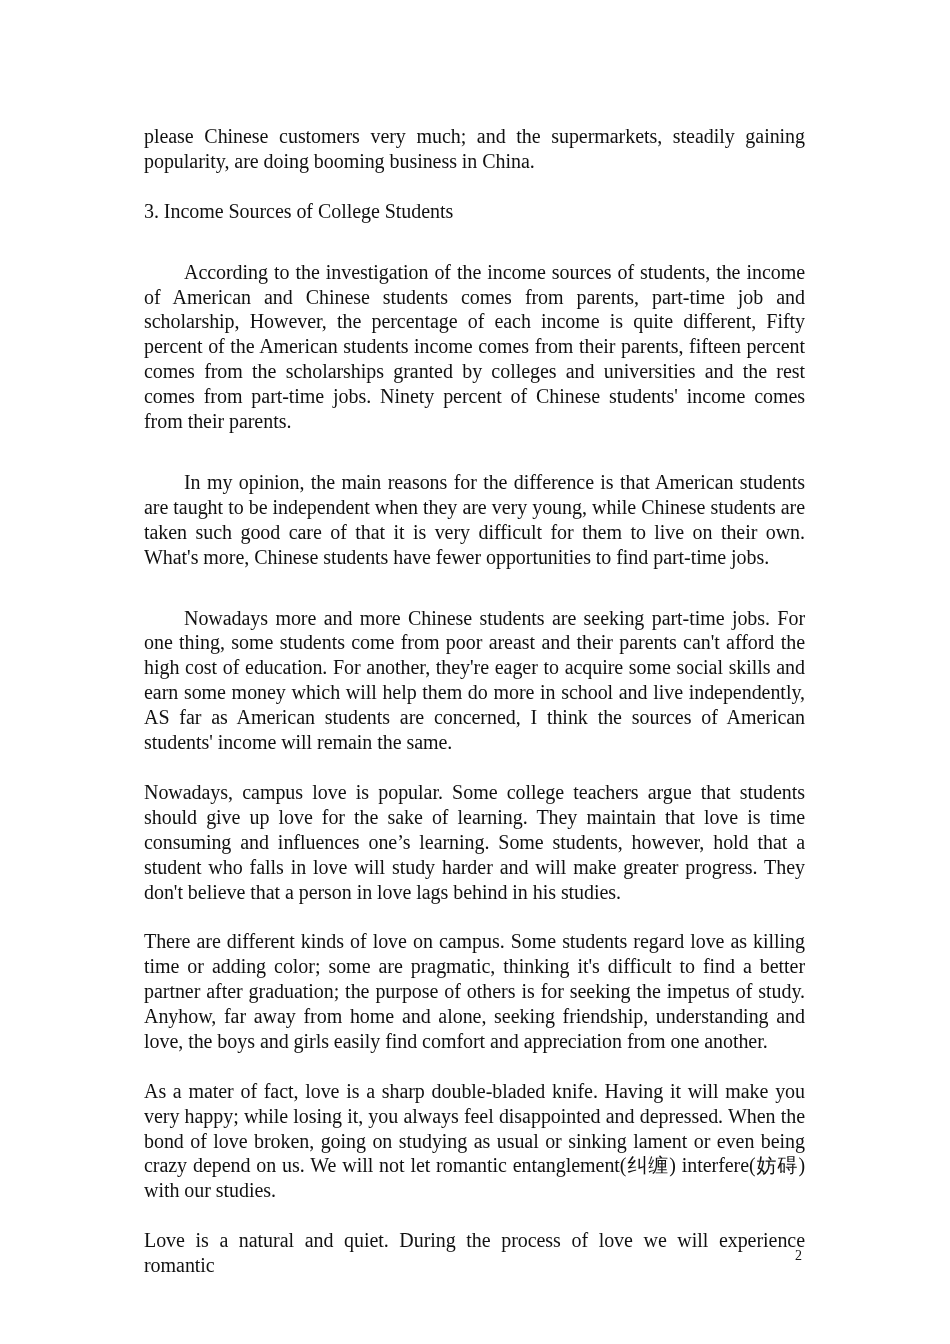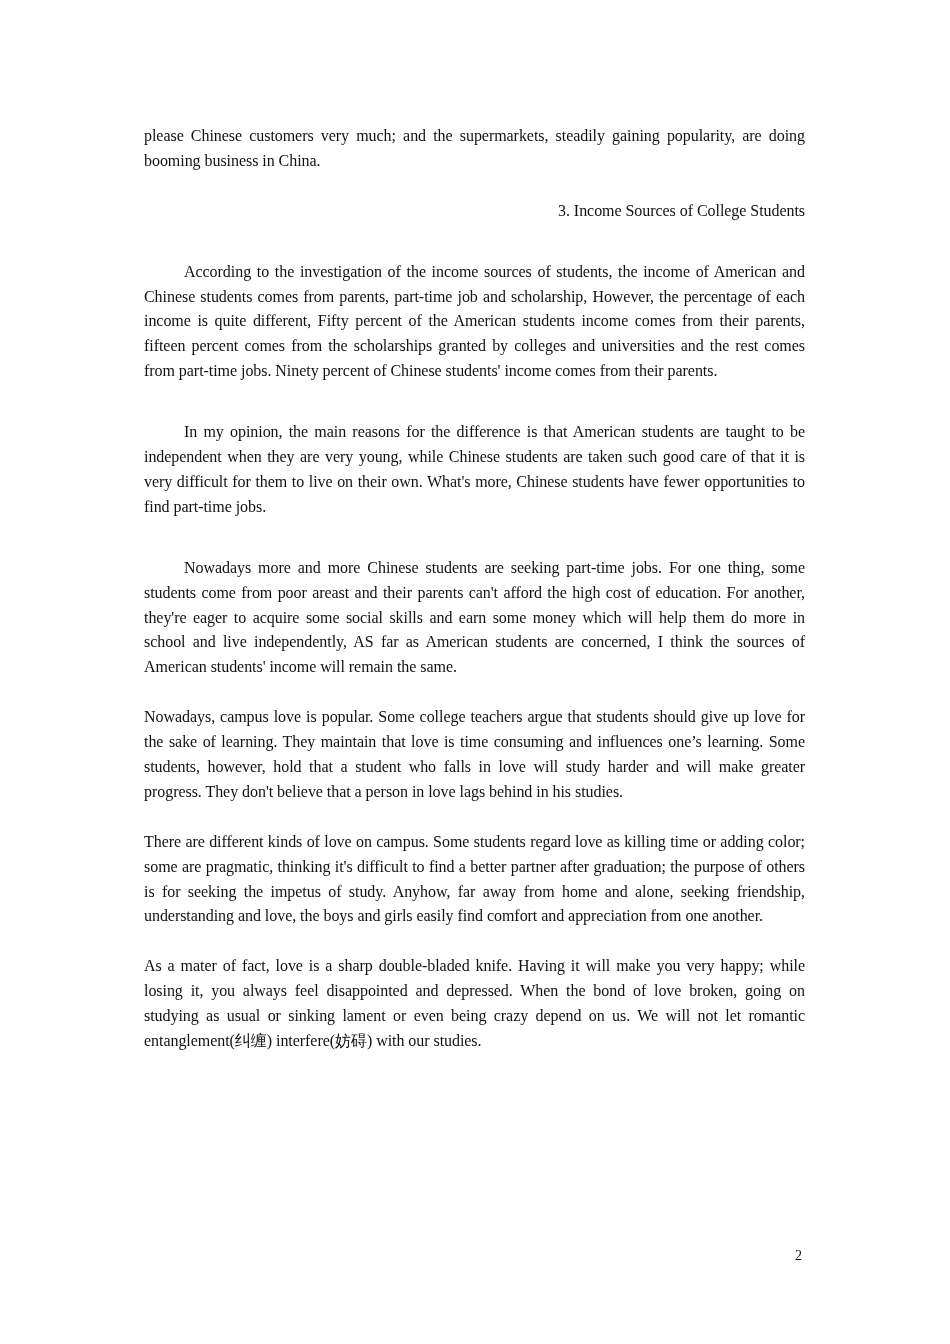--- a/index.html
+++ b/index.html
@@ -15,36 +15,36 @@
     font-family: "Liberation Serif", "DejaVu Serif", serif;
     color: #111111;
   }
   .page {
     position: absolute;
     left: 144px;
     top: 124px;
     width: 661px;
   }
   .block {
-    font-size: 16px;
+    font-size: 20px;
     line-height: 24.9px;
     margin: 0 0 24.9px 0;
     text-align: justify;
     letter-spacing: -0.05px;
   }
   .block.last-line-justify {
     text-align: justify;
     text-align-last: justify;
   }
   .indent {
     text-indent: 40px;
     margin-top: 36px;
   }
   .heading {
-    text-align: right;
+    text-align: left;
   }
   .page-number {
     position: absolute;
     left: 795px;
     top: 1248px;
     font-size: 14px;
     line-height: 16px;
     color: #111111;
   }
 </style>
@@ -53,15 +53,16 @@
 
 <div class="page">
   <p class="block">please Chinese customers very much; and the supermarkets, steadily gaining popularity, are doing booming business in China.</p>
   <p class="block heading">3. Income Sources of College Students</p>
   <p class="block indent">According to the investigation of the income sources of students, the income of American and Chinese students comes from parents, part-time job and scholarship, However, the percentage of each income is quite different, Fifty percent of the American students income comes from their parents, fifteen percent comes from the scholarships granted by colleges and universities and the rest comes from part-time jobs. Ninety percent of Chinese students' income comes from their parents.</p>
   <p class="block indent">In my opinion, the main reasons for the difference is that American students are taught to be independent when they are very young, while Chinese students are taken such good care of that it is very difficult for them to live on their own. What's more, Chinese students have fewer opportunities to find part-time jobs.</p>
   <p class="block indent">Nowadays more and more Chinese students are seeking part-time jobs. For one thing, some students come from poor areast and their parents can't afford the high cost of education. For another, they're eager to acquire some social skills and earn some money which will help them do more in school and live independently, AS far as American students are concerned, I think the sources of American students' income will remain the same.</p>
   <p class="block">Nowadays, campus love is popular. Some college teachers argue that students should give up love for the sake of learning. They maintain that love is time consuming and influences one’s learning. Some students, however, hold that a student who falls in love will study harder and will make greater progress. They don't believe that a person in love lags behind in his studies.</p>
   <p class="block">There are different kinds of love on campus. Some students regard love as killing time or adding color; some are pragmatic, thinking it's difficult to find a better partner after graduation; the purpose of others is for seeking the impetus of study. Anyhow, far away from home and alone, seeking friendship, understanding and love, the boys and girls easily find comfort and appreciation from one another.</p>
   <p class="block">As a mater of fact, love is a sharp double-bladed knife. Having it will make you very happy; while losing it, you always feel disappointed and depressed. When the bond of love broken, going on studying as usual or sinking lament or even being crazy depend on us. We will not let romantic entanglement(纠缠) interfere(妨碍) with our studies.</p>
+  <p class="block last-line-justify">Love is a natural and quiet. During the process of love we will experience romantic</p>
 </div>
 
 <div class="page-number">2</div>
 
 </body></html>

